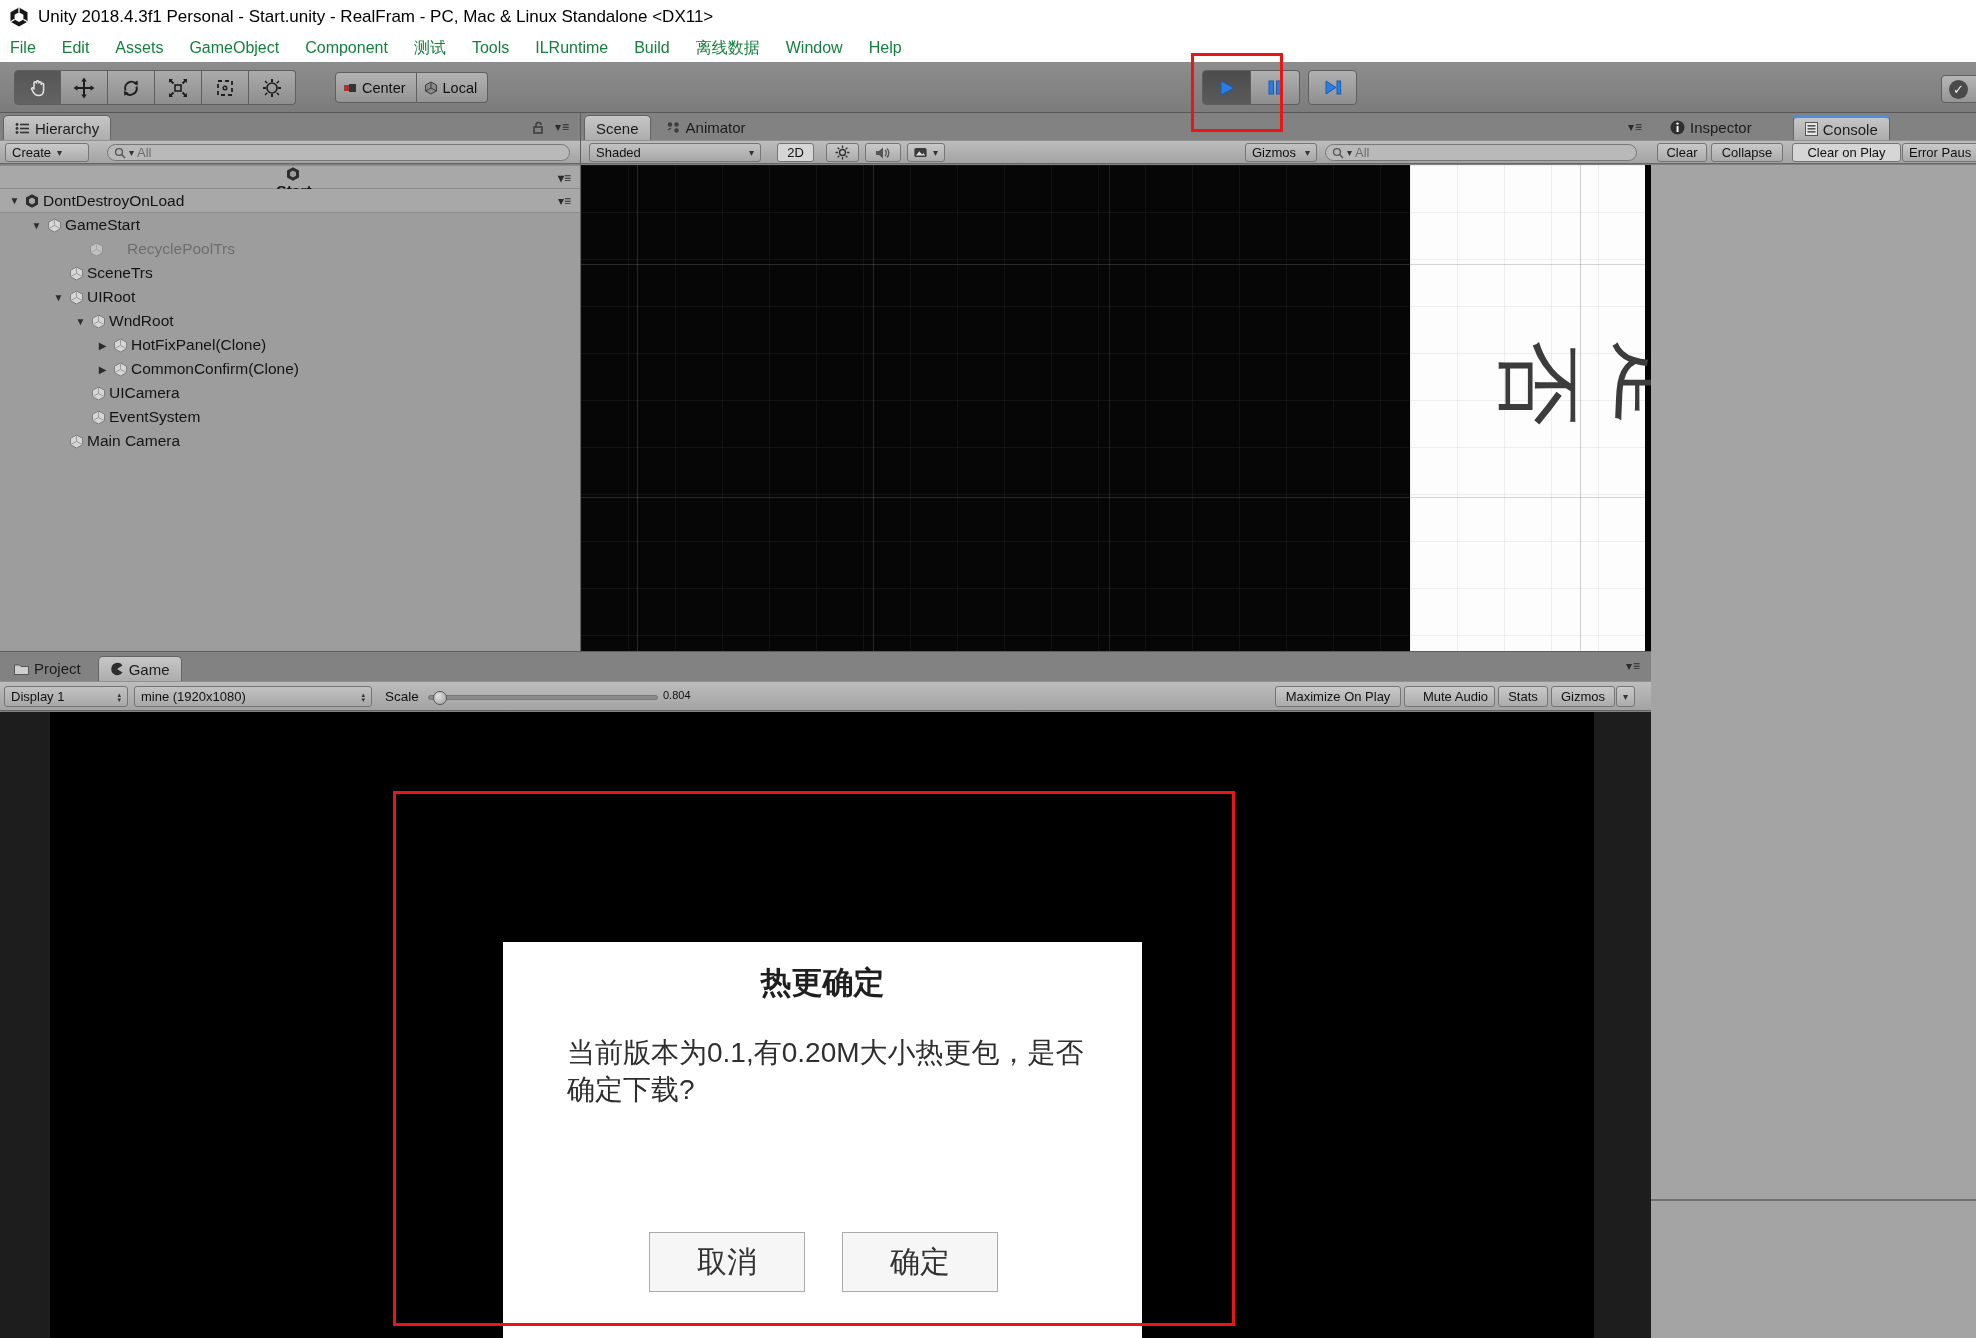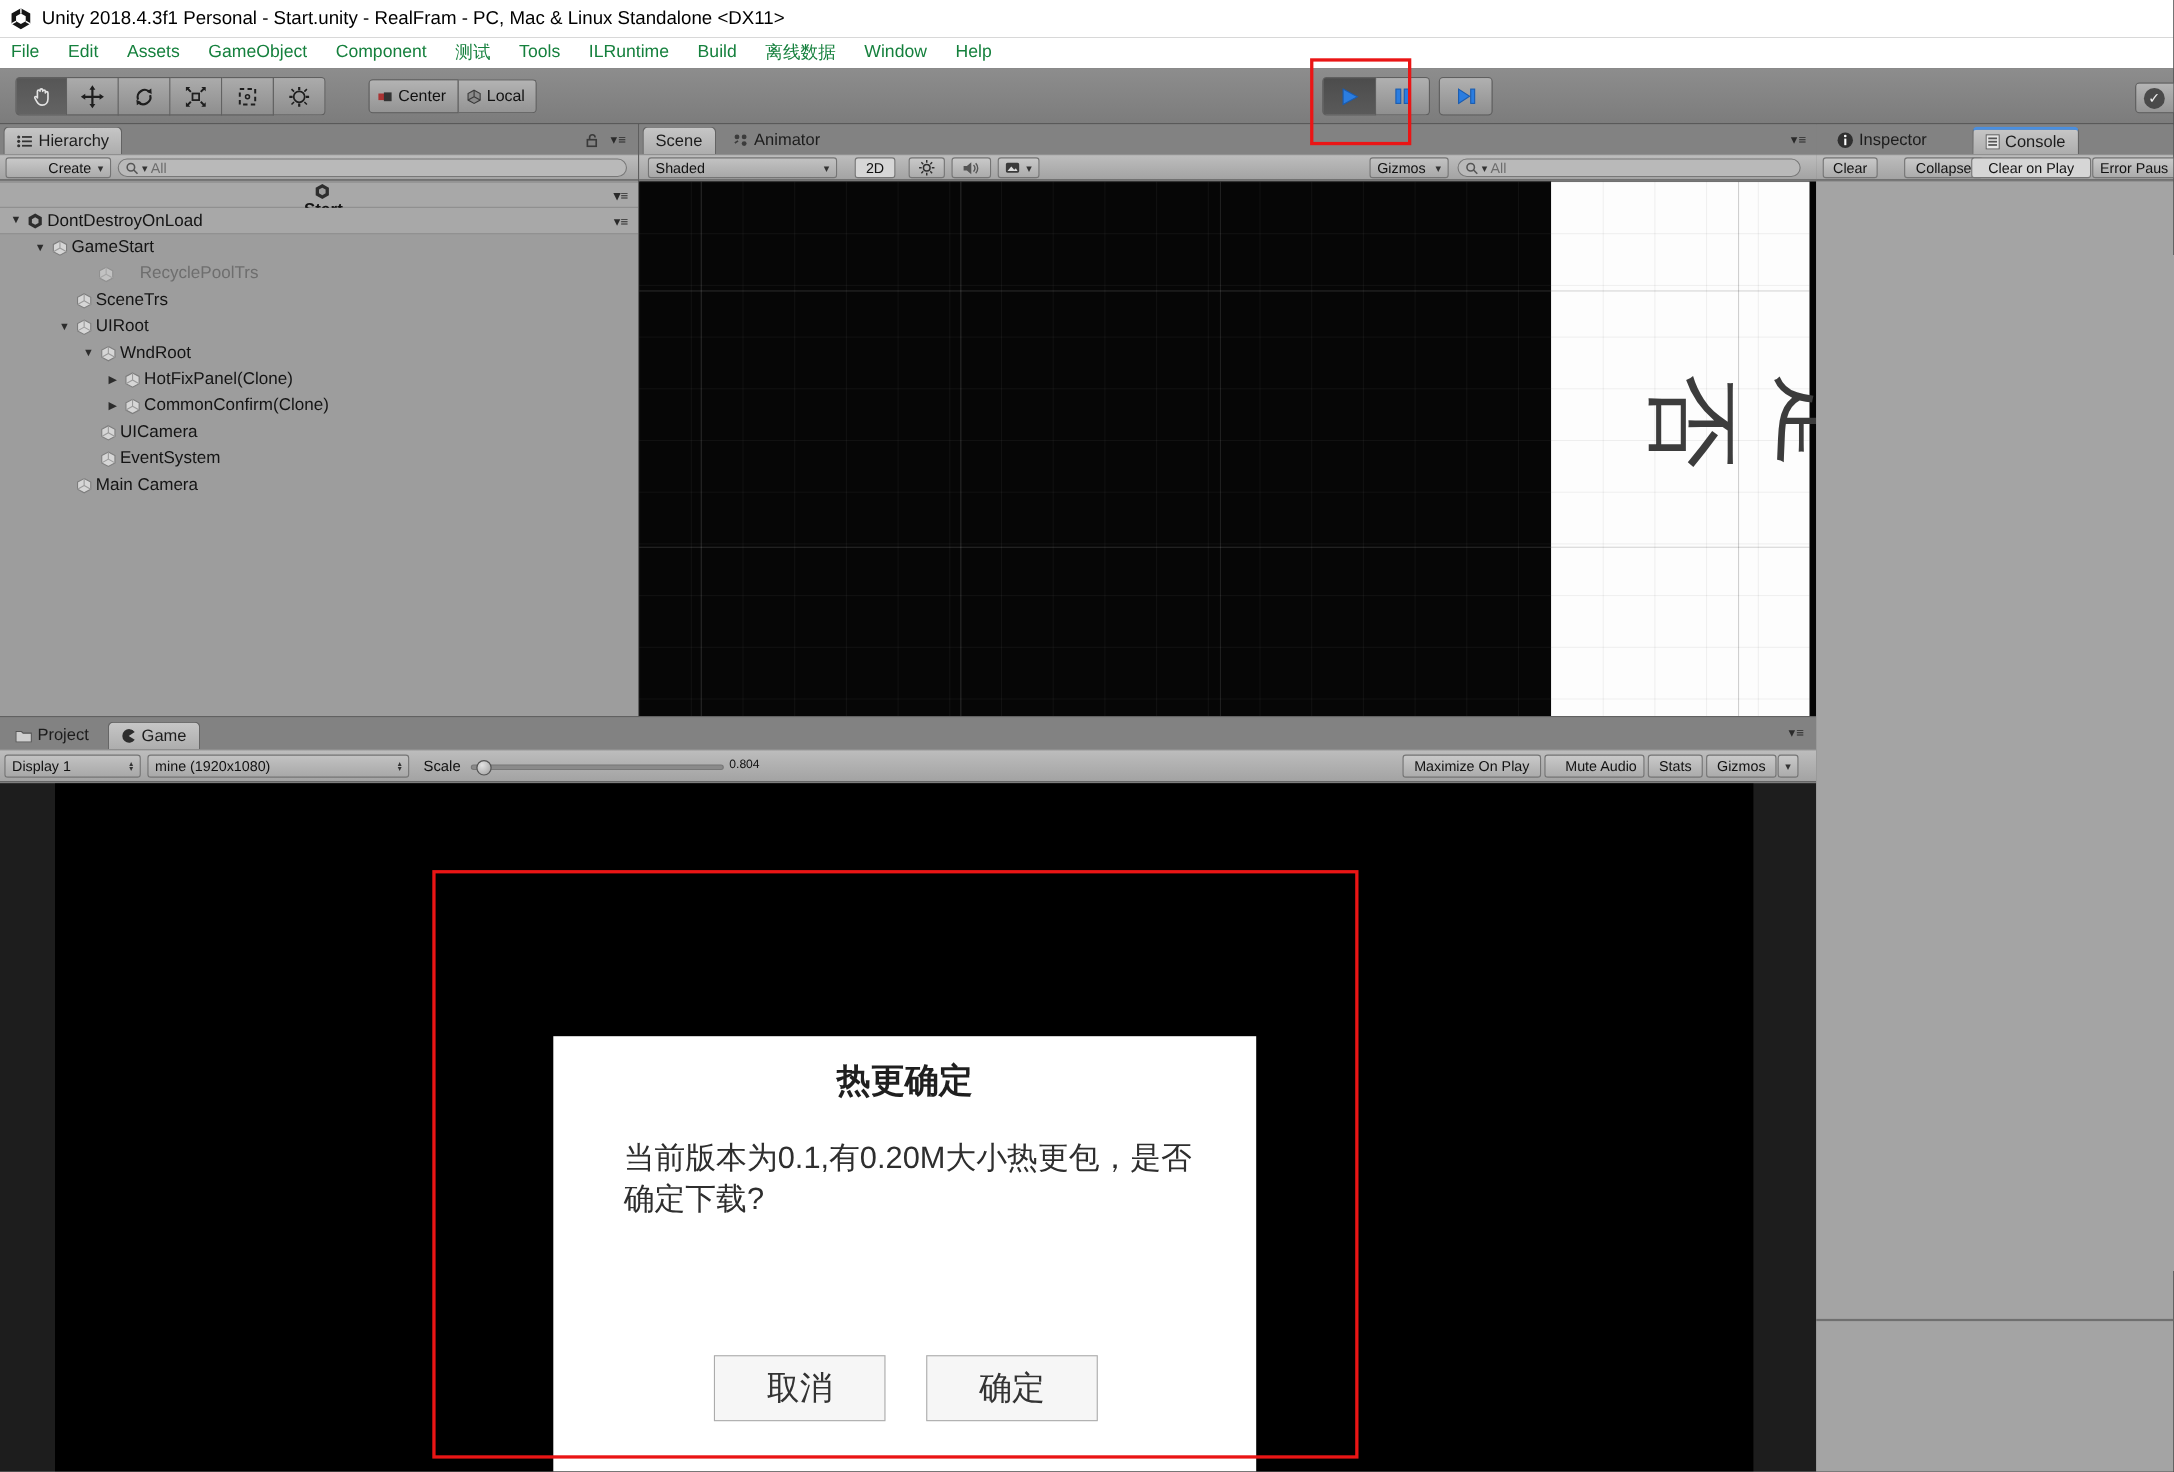--- a/index.html
+++ b/index.html
@@ -260,21 +260,21 @@
         </svg>
         <span>Hierarchy</span>
       </div>
       <svg style="position:absolute; right:36px; top:8px;" width="12" height="13" viewBox="0 0 12 13">
         <rect x="2" y="6" width="8" height="6" fill="none" stroke="#3a3a3a" stroke-width="1.5"></rect>
         <path d="M4 6 V4 a2.5 2.5 0 0 1 5 0" fill="none" stroke="#3a3a3a" stroke-width="1.5"></path>
       </svg>
       <span class="panelmenu" style="right:10px;">▾≡</span>
     </div>
     <div class="subbar">
-      <div class="minibtn" style="left:5px; width:96px; justify-content:flex-end;">
+      <div class="minibtn" style="left:5px; width:84px; justify-content:flex-start;">
         <span>Create</span>
           <span class="caret">▾</span>
       </div>
       <div class="searchbox" style="left:107px; width:463px;">
         <svg width="12" height="12" viewBox="0 0 12 12">
           <circle cx="5" cy="5" r="3.4" fill="none" stroke="#555" stroke-width="1.4"></circle>
           <path d="M7.6 7.6 L11 11" stroke="#555" stroke-width="1.4"></path>
         </svg>
         <span class="caret" style="margin:0;">▾</span>
         <span>All</span>
@@ -507,21 +507,21 @@
             <rect x="2.5" y="6" width="8" height="1.6" fill="#555"></rect>
             <rect x="2.5" y="9" width="8" height="1.6" fill="#555"></rect>
         </svg>
         <span>Console</span>
       </div>
     </div>
     <div class="subbar">
       <div class="minibtn" style="left:6px; width:50px;">
         <span>Clear</span>
       </div>
-      <div class="minibtn" style="left:80px; width:72px;">
+      <div class="minibtn" style="left:60px; width:72px;">
         <span>Collapse</span>
       </div>
       <div class="minibtn pressed" style="left:141px; width:109px;">
         <span>Clear on Play</span>
       </div>
       <div class="minibtn" style="left:251px; width:80px; justify-content:flex-start;">
         <span>Error Paus</span>
       </div>
     </div>
     <div class="console-body">

